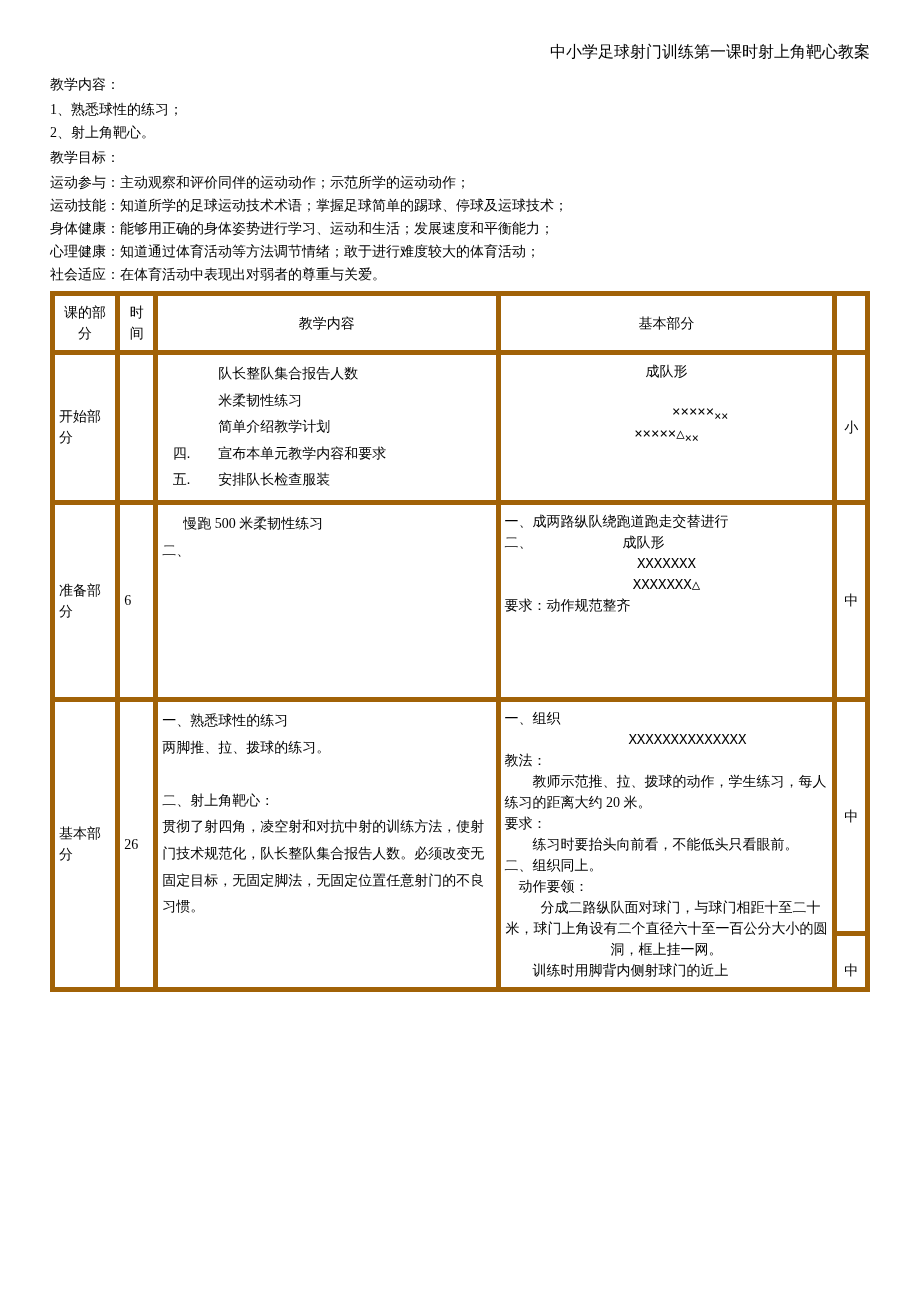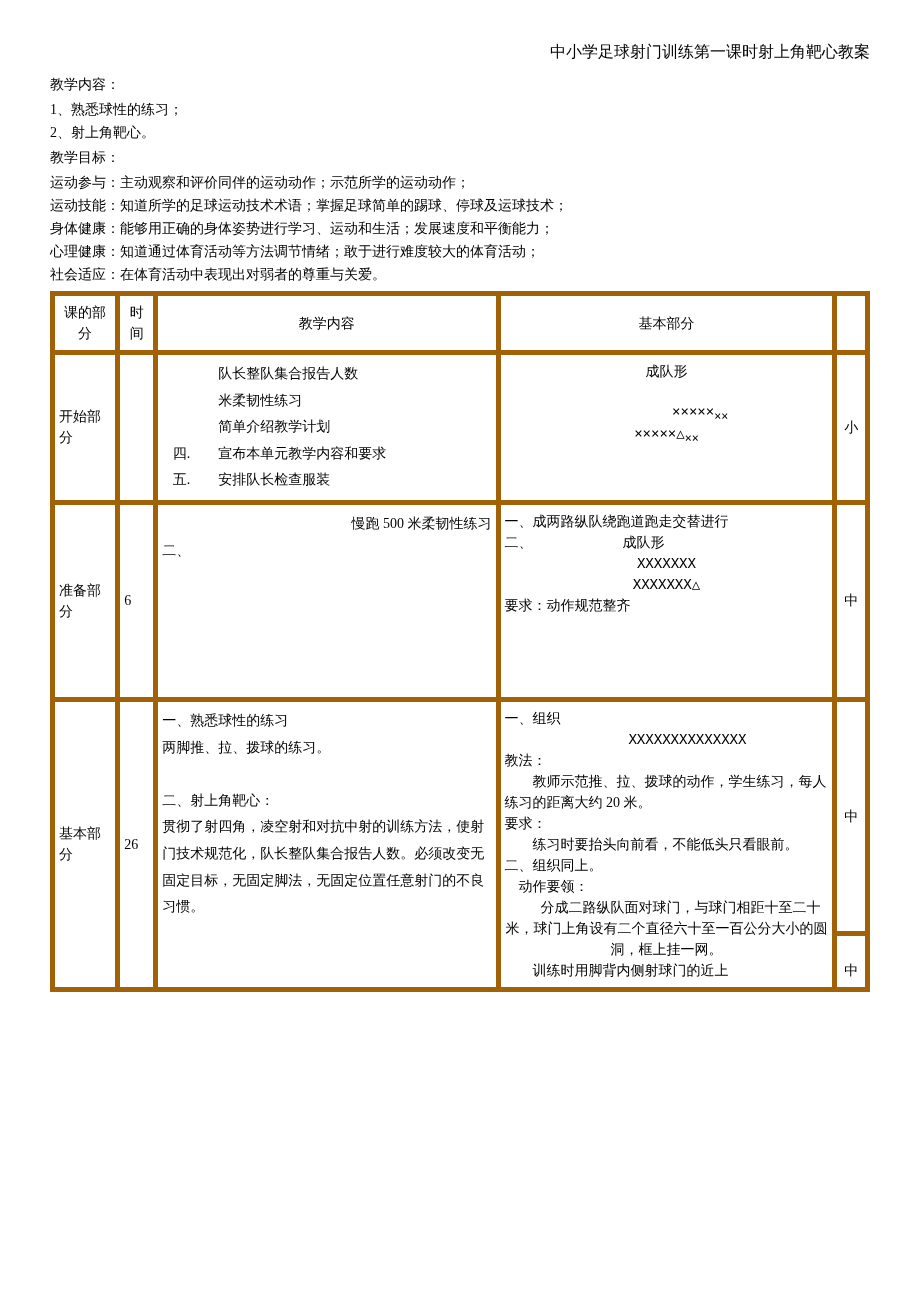--- a/index.html
+++ b/index.html
@@ -147,21 +147,21 @@
 <span>×××××△</span><sub>××</sub>
       </div>
     </td>
     <td class="vcenter center">小</td>
   </tr>
 
   <tr class="row-prep">
     <td class="vcenter">准备部分</td>
     <td class="vcenter">6</td>
     <td class="content-cell">
-      <div style="padding-left:1.5em;text-align:right;">慢跑 500 米柔韧性练习</div>
+      <div style="padding-left:1.5em;">慢跑 500 米柔韧性练习</div>
       <div>二、</div>
     </td>
     <td>
       <div>一、成两路纵队绕跑道跑走交替进行</div>
       <div><span>二、</span><span style="display:inline-block; width:90px;"></span><span>成队形</span></div>
       <div class="center mono">XXXXXXX</div>
       <div class="center mono">XXXXXXX△</div>
       <div>要求：动作规范整齐</div>
     </td>
     <td class="vcenter center">中</td>

